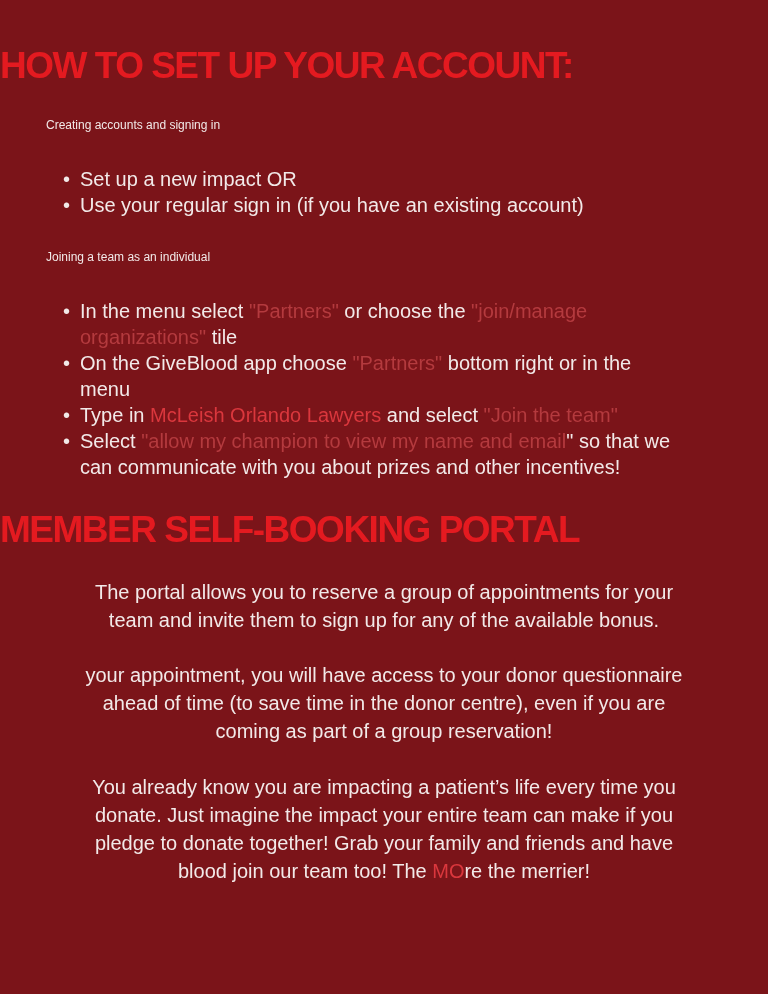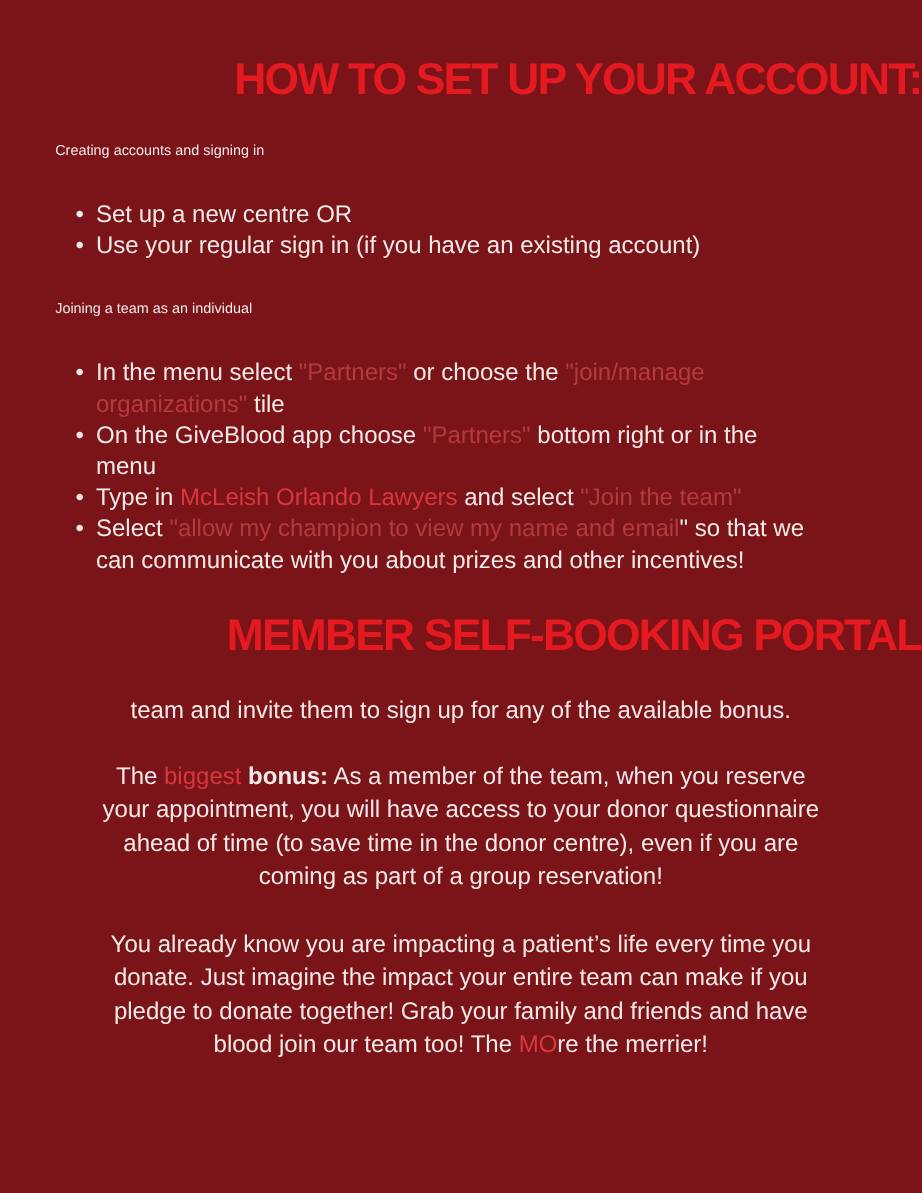--- a/index.html
+++ b/index.html
@@ -7,21 +7,21 @@
   .page {
     width: 768px;
     height: 994px;
     background: var(--background, #7b1419);
     font-family: "Liberation Sans", sans-serif;
     overflow: hidden;
     position: relative;
   }
   .big-title {
     margin: 0;
-    text-align: right;
+    text-align: left;
     font-weight: bold;
     font-size: 37px;
     line-height: 40px;
     letter-spacing: -1.5px;
     color: var(--title-red, #e41a20);
   }
   .title-account { padding-top: 46px; }
   .title-portal  { margin-top: 30px; }
   .sub-heading {
     margin: 26px 0 0 46px;
@@ -71,21 +71,21 @@
 <body>
 
 <div class="page">
 
   <h1 class="big-title title-account">HOW TO SET UP YOUR ACCOUNT:</h1>
 
   <div class="sub-heading">Creating accounts and signing in</div>
 
   <ul class="bullets">
     <li>
-      <span class="line">Set up a new centre OR</span>
+      <span class="line">Set up a new impact OR</span>
     </li>
     <li>
       <span class="line">Use your regular sign in (if you have an existing account)</span>
     </li>
   </ul>
 
   <div class="sub-heading">Joining a team as an individual</div>
 
   <ul class="bullets">
     <li>
@@ -101,25 +101,25 @@
     </li>
     <li>
       <span class="line"><span class="seg-w">Select </span><span class="seg-d">"allow my champion to view my name and email</span><span class="seg-w">" so that we</span></span>
       <span class="line"><span class="seg-w">can communicate with you about prizes and other incentives!</span></span>
     </li>
   </ul>
 
   <h2 class="big-title title-portal">MEMBER SELF-BOOKING PORTAL</h2>
 
   <div class="para para-portal-intro">
+    <span class="pline"><span class="seg-w">The portal allows you to reserve a group of appointments for your</span></span>
     <span class="pline"><span class="seg-w">team and invite them to sign up for any of the available bonus.</span></span>
   </div>
 
   <div class="para para-bonus">
-    <span class="pline"><span class="seg-w">The </span><span class="seg-b">biggest</span><span class="seg-w"> </span><span class="seg-bw">bonus:</span><span class="seg-w"> As a member of the team, when you reserve</span></span>
     <span class="pline"><span class="seg-w">your appointment, you will have access to your donor questionnaire</span></span>
     <span class="pline"><span class="seg-w">ahead of time (to save time in the donor centre), even if you are</span></span>
     <span class="pline"><span class="seg-w">coming as part of a group reservation!</span></span>
   </div>
 
   <div class="para para-impact">
     <span class="pline"><span class="seg-w">You already know you are impacting a patient’s life every time you</span></span>
     <span class="pline"><span class="seg-w">donate. Just imagine the impact your entire team can make if you</span></span>
     <span class="pline"><span class="seg-w">pledge to donate together! Grab your family and friends and have</span></span>
     <span class="pline"><span class="seg-w">blood join our team too! The </span><span class="seg-b">MO</span><span class="seg-w">re the merrier!</span></span>

